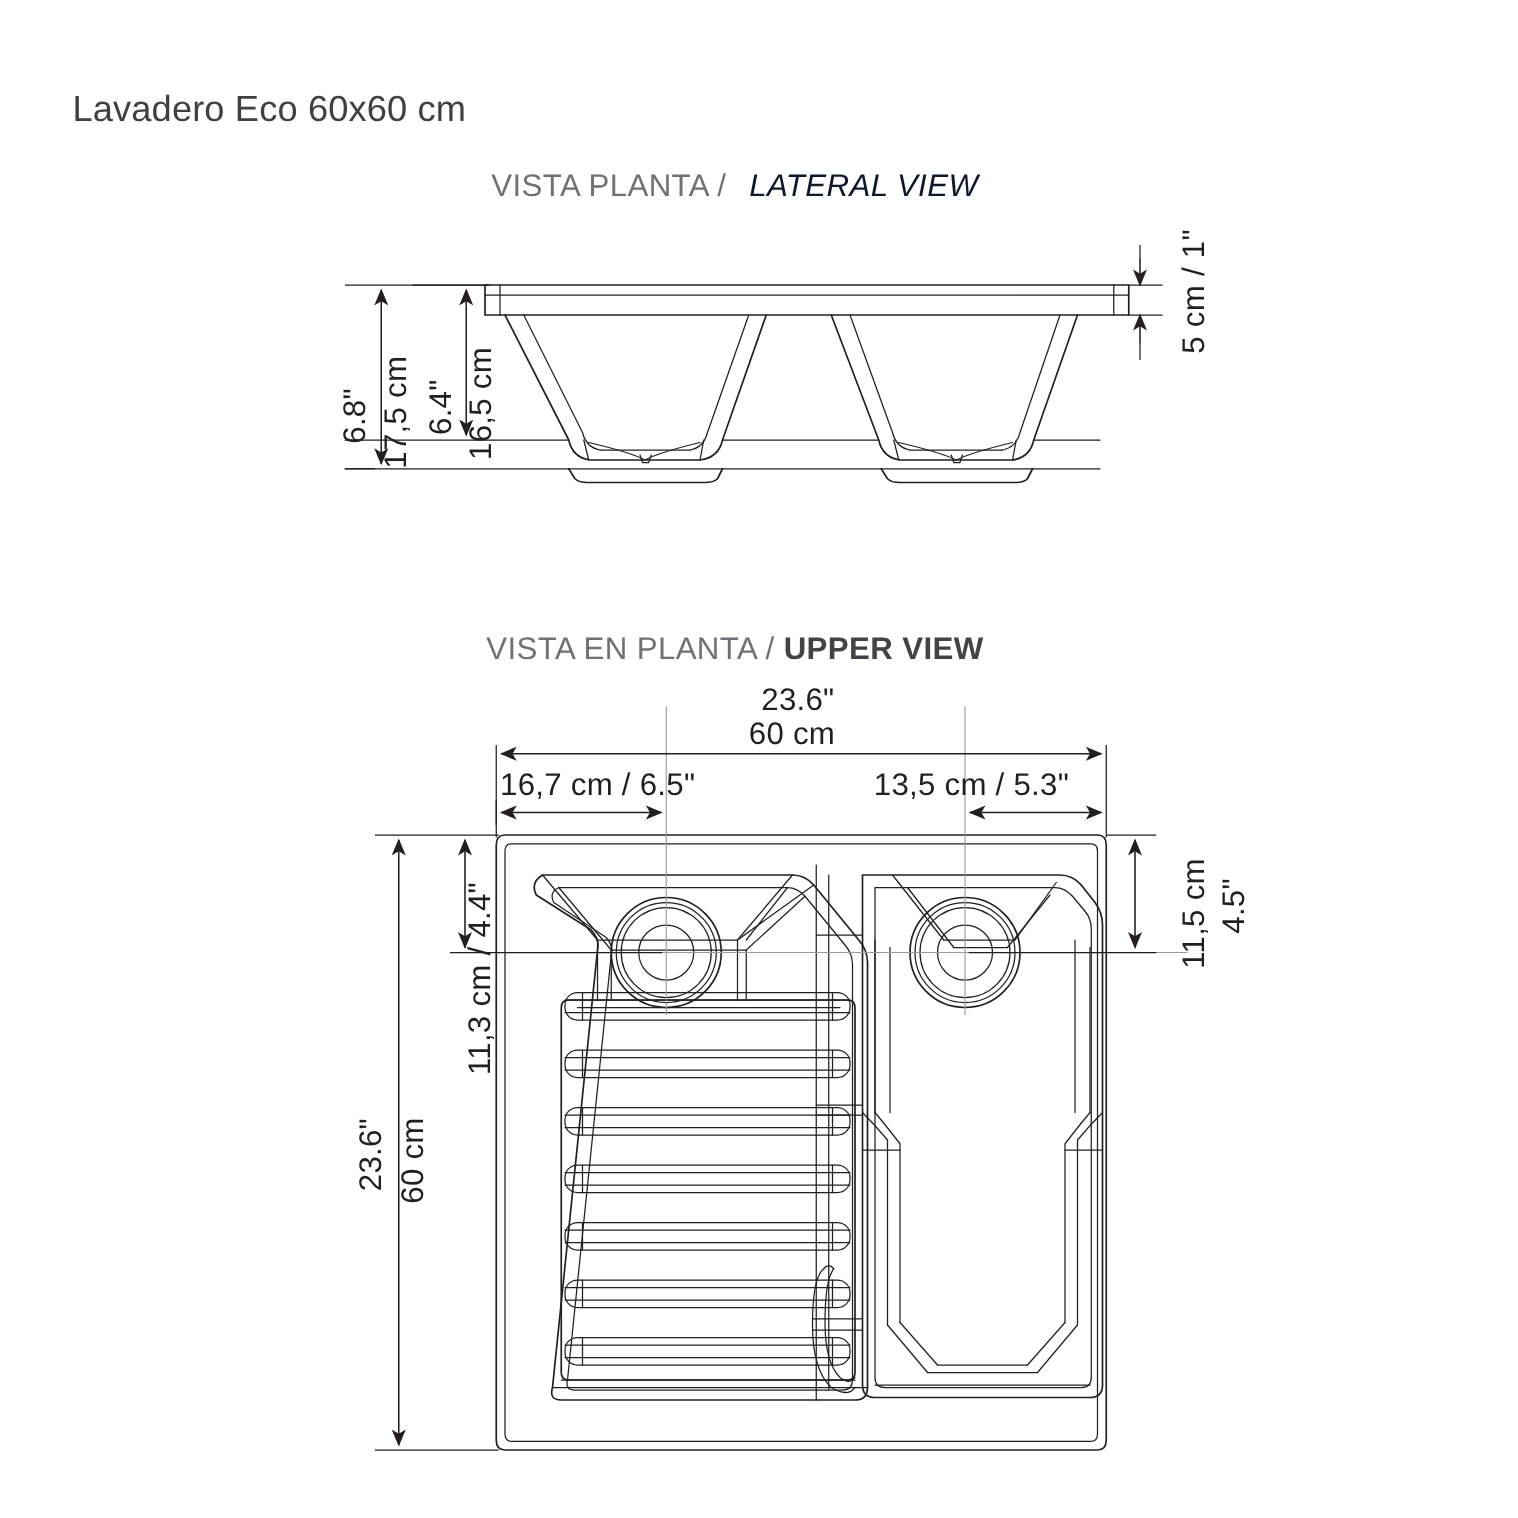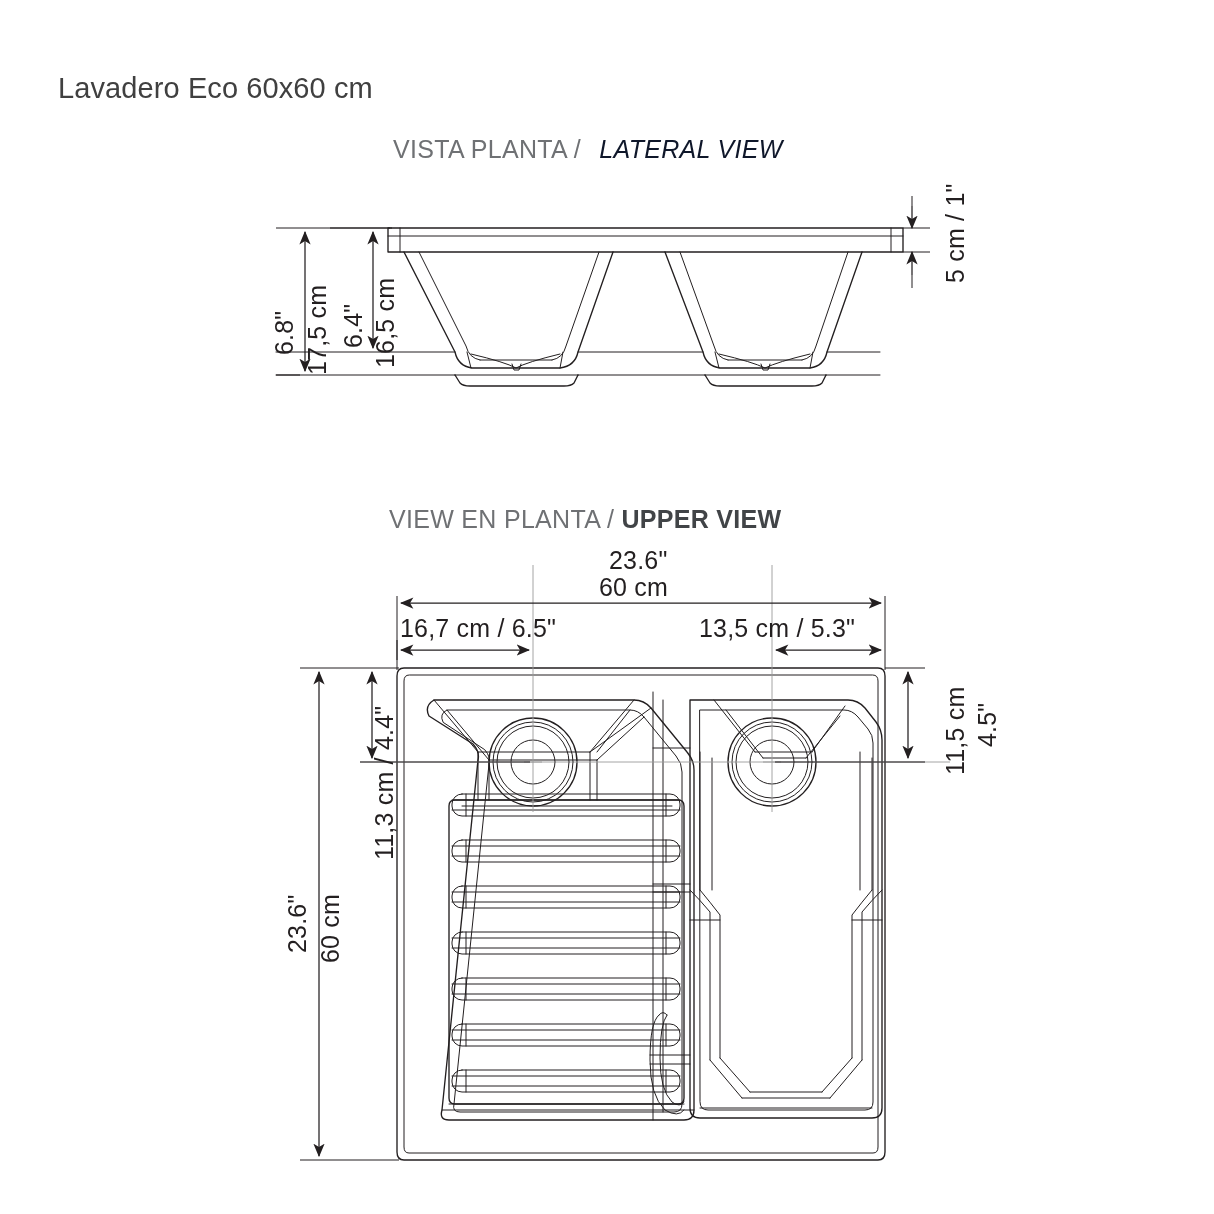--- a/index.html
+++ b/index.html
@@ -52,21 +52,21 @@
 
   <div class="page-title">Lavadero Eco 60x60 cm</div>
 
   <div class="view-heading" id="lateral-heading">
     <span class="es">VISTA PLANTA</span>
     <span class="sep">/</span>
     <span class="en-italic">LATERAL VIEW</span>
   </div>
 
   <div class="view-heading" id="upper-heading">
-    <span class="es">VIEW EN PLANTA</span>
+    <span class="es">VISTA EN PLANTA</span>
     <span class="sep">/</span>
     <span class="en-bold">UPPER VIEW</span>
   </div>
 
   <svg class="draw" viewBox="0 0 1214 1214">
     <defs>
       <marker id="arrS" viewBox="0 0 12 10" refX="11" refY="5" markerWidth="11" markerHeight="9" orient="auto-start-reverse">
         <path d="M0,0 L12,5 L0,10 L3,5 Z" fill="#231f20"></path>
       </marker>
       <marker id="arrE" viewBox="0 0 12 10" refX="11" refY="5" markerWidth="11" markerHeight="9" orient="auto">

